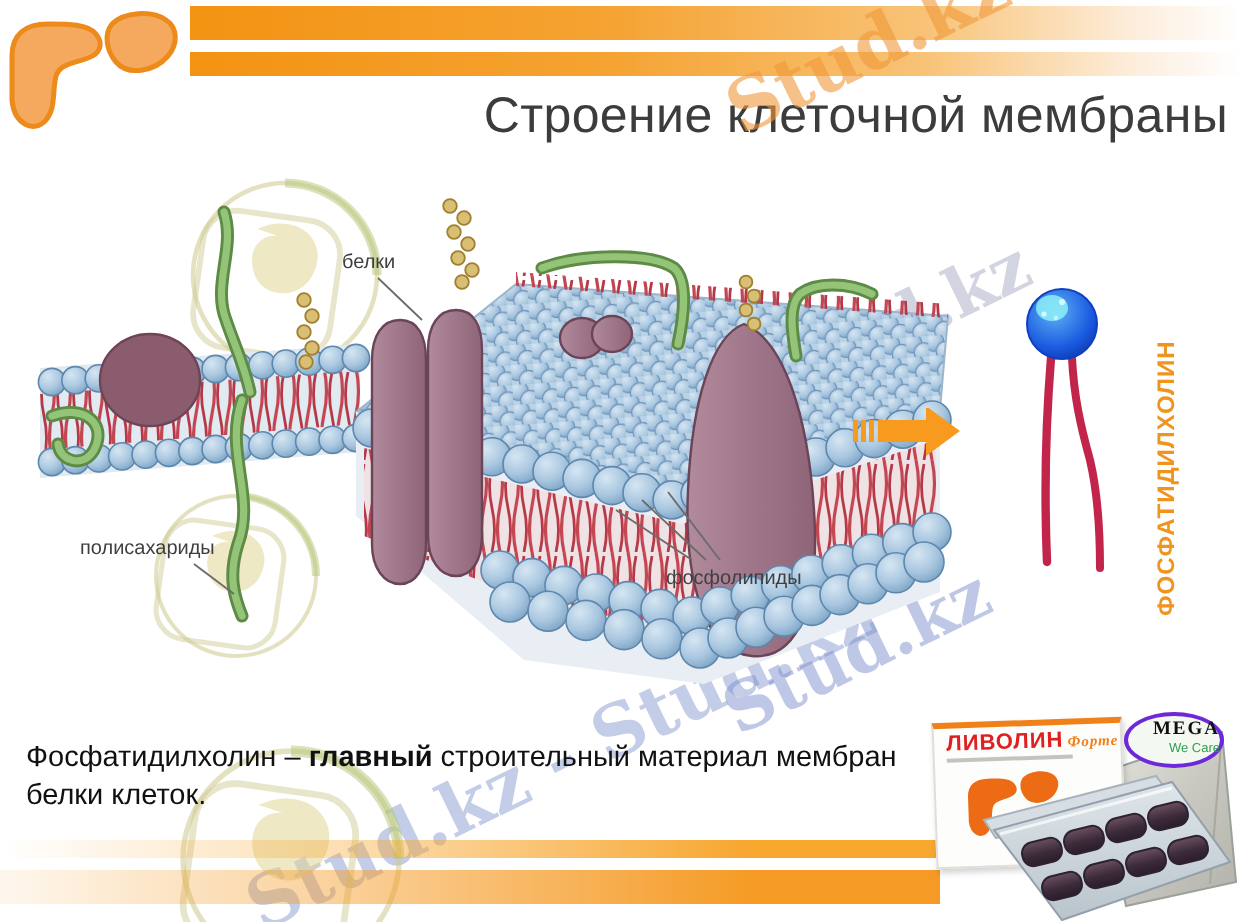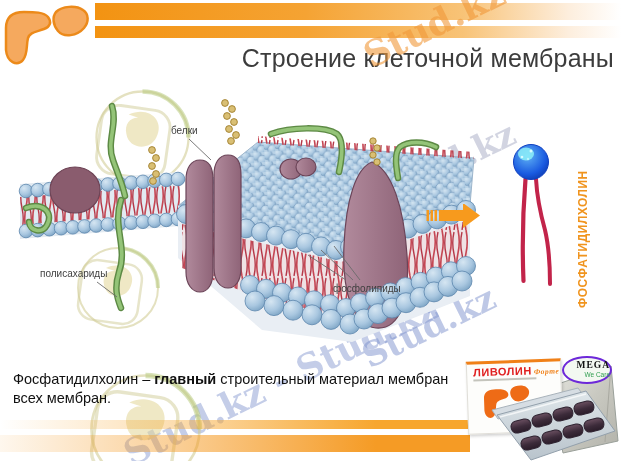--- a/index.html
+++ b/index.html
@@ -320,21 +320,21 @@
     <ellipse cx="526" cy="154" rx="8" ry="6.5" fill="#8ceef8" opacity=".85"></ellipse>
     <circle cx="531" cy="151" r="1.5" fill="#d6fbff"></circle>
       <circle cx="522" cy="157" r="1.3" fill="#d6fbff"></circle>
       <circle cx="528" cy="159" r="1.2" fill="#baf4fc"></circle>
   </svg>
   <div class="vlabel">ФОСФАТИДИЛХОЛИН</div>
 
   <div class="bodytext">
     <div class="main">
       <span>Фосфатидилхолин – </span><b>главный</b><span> строительный материал мембран</span><br>
-      <span>всех мембран.</span>
+      <span>белки клеток.</span>
     </div>
   </div>
 
   <div class="bar bar1"></div>
   <div class="bar bar2"></div>
 
   <svg class="prod-back" width="156" height="118" viewBox="465 343 156 118">
     <defs>
       <linearGradient id="gSilver" x1="0" y1="0" x2="1" y2="1">
         <stop offset="0%" stop-color="#e8e8e2"></stop>

